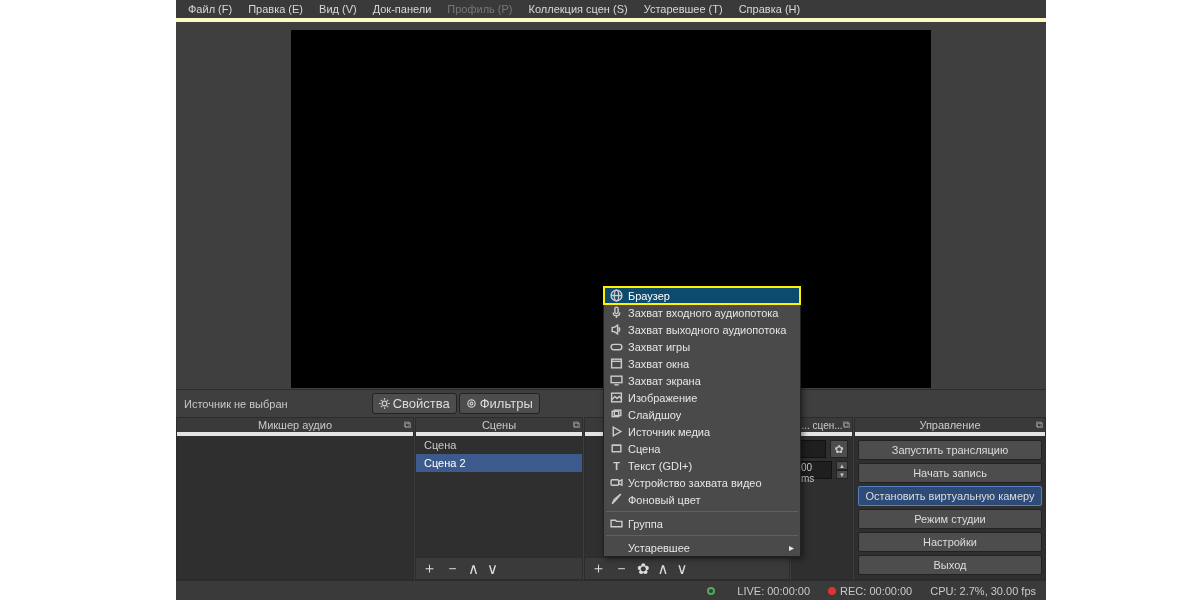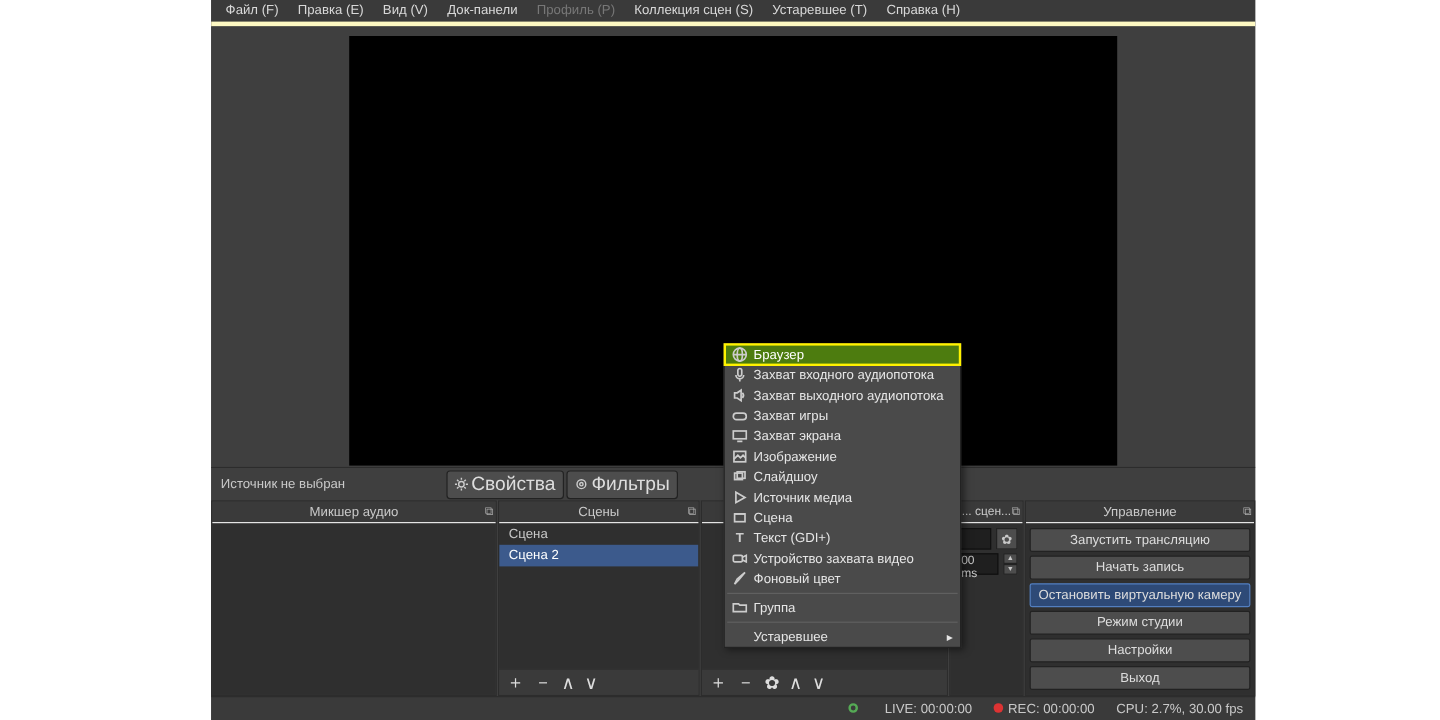--- a/index.html
+++ b/index.html
@@ -19,27 +19,27 @@
 .menubar { height: 22px; background: #3a3a3a; border-bottom: 4px solid #fef9c3; display: flex; align-items: center; padding: 0 4px; font-size: 11px; color: #d8d8d8; }
 .menuitem { padding: 2px 8px; cursor: default; }
 .menuitem.disabled { color: #777; }
 
 
 .preview-area { height: 370px; background: #3f3f3f; position: relative; display:flex; align-items:center; justify-content:center; }
 .preview { width: 640px; height: 358px; background: #000; margin-top:6px; }
 
 
 .srcbar { height: 28px; background: #3f3f3f; border-top:1px solid #2c2c2c; display:flex; align-items:center; padding:0 8px; font-size:11px; color:#c9c9c9; gap:2px; }
-.btn-chip { background:#4d4d4d; border:1px solid #222; border-radius:3px; padding:2px 6px; display:flex; align-items:center; gap:3px; font-size:16px; color:#ddd; }
+.btn-chip { background:#4d4d4d; border:1px solid #222; border-radius:3px; padding:2px 6px; display:flex; align-items:center; gap:3px; font-size:13px; color:#ddd; }
 .btn-chip .gear { width:11px; height:11px; }
 
 
 .panels { flex:1; display:flex; background:#3f3f3f; gap:1px; }
 .panel { background:#3f3f3f; border:1px solid #2c2c2c; display:flex; flex-direction:column; position: relative; }
-.panel-head { height:18px; background:#3a3a3a; border-bottom:1px solid #e5e5e5; display:flex; align-items:center; justify-content:center; font-size:11px; color:#c9c9c9; position:relative; }
+.panel-head { height:18px; background:#3a3a3a; border-bottom:4px solid #e5e5e5; display:flex; align-items:center; justify-content:center; font-size:11px; color:#c9c9c9; position:relative; }
 .panel-head .pop { position:absolute; right:2px; font-size:10px; color:#aaa; }
 .panel-body { flex:1; background:#2f2f2f; overflow:hidden; font-size:11px; color:#c9c9c9; }
 .panel-foot { height:22px; background:#3a3a3a; border-top:1px solid #2c2c2c; display:flex; align-items:center; gap:8px; padding:0 6px; color:#ddd; font-size:15px; font-weight:300; }
 .panel-foot .fbtn { cursor:default; }
 
 .scene-item { padding:3px 8px; }
 .scene-item.selected { background:#3c5a8c; color:#fff; }
 
 
 .trans-body { padding:4px; font-size:11px; color:#c9c9c9; }
@@ -56,21 +56,21 @@
 
 
 .statusbar { height:20px; background:#3a3a3a; border-top:1px solid #2c2c2c; display:flex; align-items:center; justify-content:flex-end; padding:0 10px; gap:18px; font-size:11px; color:#c9c9c9; }
 .reddot { width:8px; height:8px; border-radius:50%; background:#d33; display:inline-block; margin-right:4px; }
 .greendot { width:8px; height:8px; border:2px solid #5a5; border-radius:50%; display:inline-block; margin-right:4px; }
 
 
 .ctxmenu { position:absolute; left:603px; top:286px; width:198px; background:#4a4a4a; border:1px solid #222; box-shadow: 2px 2px 6px rgba(0,0,0,0.5); z-index:100; font-size:11px; color:#e6e6e6; }
 .ctxitem { height:17px; display:flex; align-items:center; padding:0 8px 0 24px; position:relative; }
 .ctxitem .ico { position:absolute; left:6px; width:13px; height:13px; display:flex; align-items:center; justify-content:center; }
-.ctxitem.hover { background:#4d7c0f; color:#fff; outline:2px solid #fff200; outline-offset:-1px; }
+.ctxitem.hover { background:#0c4a6e; color:#fff; outline:2px solid #fff200; outline-offset:-1px; }
 .ctxitem.sub::after { content:"▸"; position:absolute; right:6px; font-size:10px; }
 .ctxsep { height:1px; background:#606060; margin:3px 2px; }
 
 
 svg { stroke:#ccc; stroke-width:1.3; fill:none; }
 </style>
 </head>
 <body>
 
 <div class="window">
@@ -235,20 +235,29 @@
     <span class="ico">
         <svg viewBox="0 0 12 12">
           <rect x="1" y="4" width="10" height="5" rx="2.5"></rect>
         </svg>
       </span>
     <span>Захват игры</span>
   </div>
   <div class="ctxitem">
     <span class="ico">
         <svg viewBox="0 0 12 12">
+          <rect x="1.5" y="2" width="9" height="8"></rect>
+          <line x1="1.5" y1="4" x2="10.5" y2="4"></line>
+        </svg>
+      </span>
+    <span>Захват окна</span>
+  </div>
+  <div class="ctxitem">
+    <span class="ico">
+        <svg viewBox="0 0 12 12">
           <rect x="1" y="2" width="10" height="6"></rect>
           <line x1="4" y1="10" x2="8" y2="10"></line>
         </svg>
       </span>
     <span>Захват экрана</span>
   </div>
   <div class="ctxitem">
     <span class="ico">
         <svg viewBox="0 0 12 12">
           <rect x="1.5" y="2" width="9" height="8"></rect>

